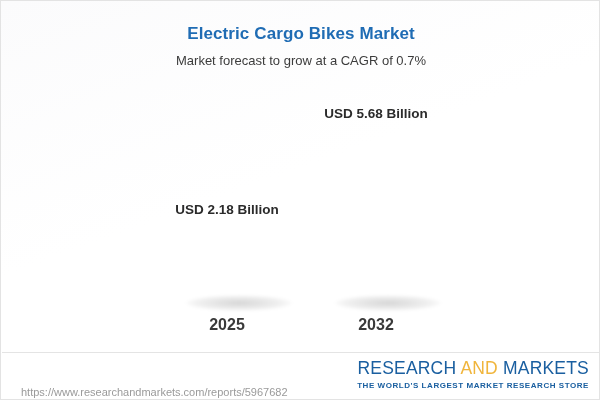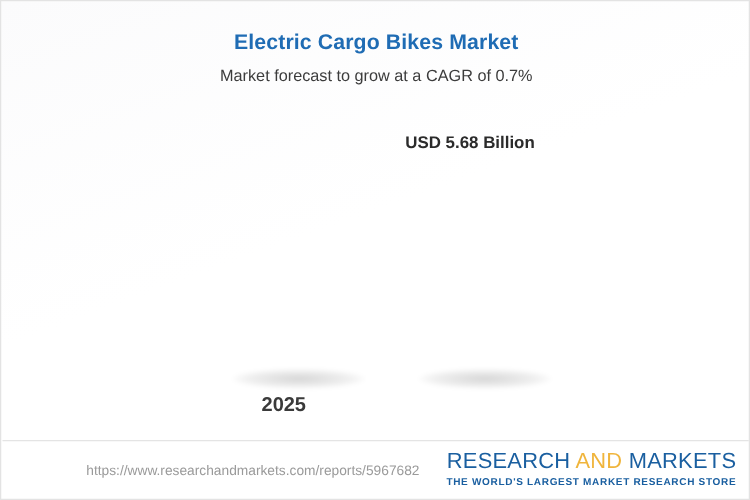--- a/index.html
+++ b/index.html
@@ -119,25 +119,24 @@
   .footer {
     position: absolute;
     left: 0;
     top: 352px;
     width: 600px;
     height: 47px;
   }
   .source-url {
     position: absolute;
     left: 20px;
-    top: 17px;
+    top: 32px;
     font-size: 11px;
     color: #9a9a9a;
     line-height: 14px;
-    margin-left: 48px;
   }
   .logo {
     position: absolute;
     right: 12px;
     top: 5px;
     text-align: right;
   }
   .logo-main {
     font-size: 17.5px;
     font-weight: normal;
@@ -163,34 +162,36 @@
 <div class="frame">
 
   <div class="header">
     <div class="chart-title">Electric Cargo Bikes Market</div>
     <div class="chart-subtitle">Market forecast to grow at a CAGR of 0.7%</div>
   </div>
 
   <div class="plot">
 
     <div class="col col-2025">
+      <div class="value-label">USD 2.18 Billion</div>
       <div class="cyl-shadow"></div>
       <div class="cylinder">
         
       </div>
       <div class="cat-label">2025</div>
     </div>
 
     <div class="col col-2032">
       <div class="value-label">USD 5.68 Billion</div>
       <div class="cyl-shadow"></div>
       <div class="cylinder">
         
         
       </div>
+      <div class="cat-label">2032</div>
     </div>
 
   </div>
 
   <div class="footer-rule"></div>
 
   <div class="footer">
     <div class="source-url">https://www.researchandmarkets.com/reports/5967682</div>
     <div class="logo">
       <div class="logo-main"><span>RESEARCH</span> <span class="logo-and">AND</span> <span>MARKETS</span></div>

